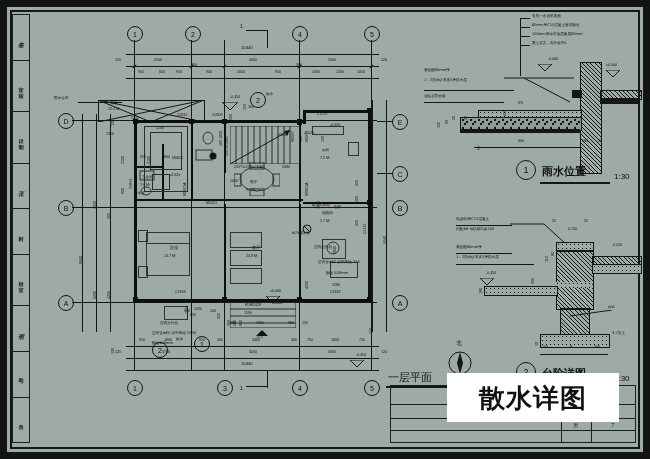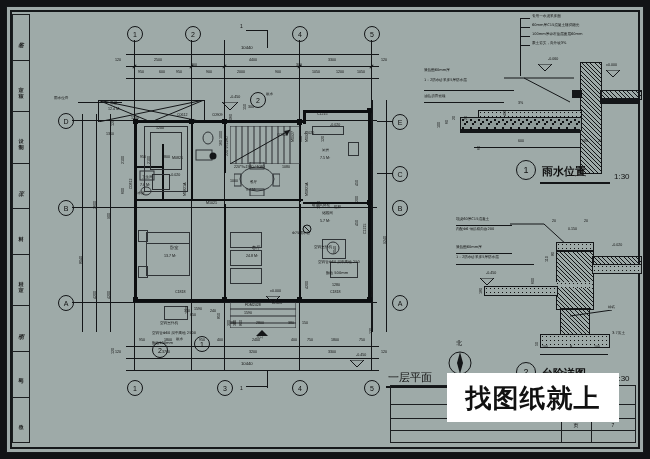--- a/index.html
+++ b/index.html
@@ -619,16 +619,16 @@
     <div class="c" style="left:200px;top:18px;"></div>
     <div class="tc cn" style="left:40px;top:20px;width:110px;height:24px;font-size:9px;">一层平面</div>
     <div class="tc" style="left:200px;top:2px;width:44px;height:14px;font-size:5px;">0806</div>
     <div class="tc cn" style="left:171px;top:20px;width:28px;height:12px;">图号</div>
     <div class="tc" style="left:201px;top:20px;width:42px;height:12px;">J-7</div>
     <div class="tc cn" style="left:171px;top:33px;width:28px;height:11px;">页</div>
     <div class="tc" style="left:201px;top:33px;width:42px;height:11px;">7</div>
   </div>
 
   <div id="wm">
-    <div class="cn1">找图纸就上</div>
+    <div class="cn1">散水详图</div>
   </div>
 
 </div>
 
 </body></html>

